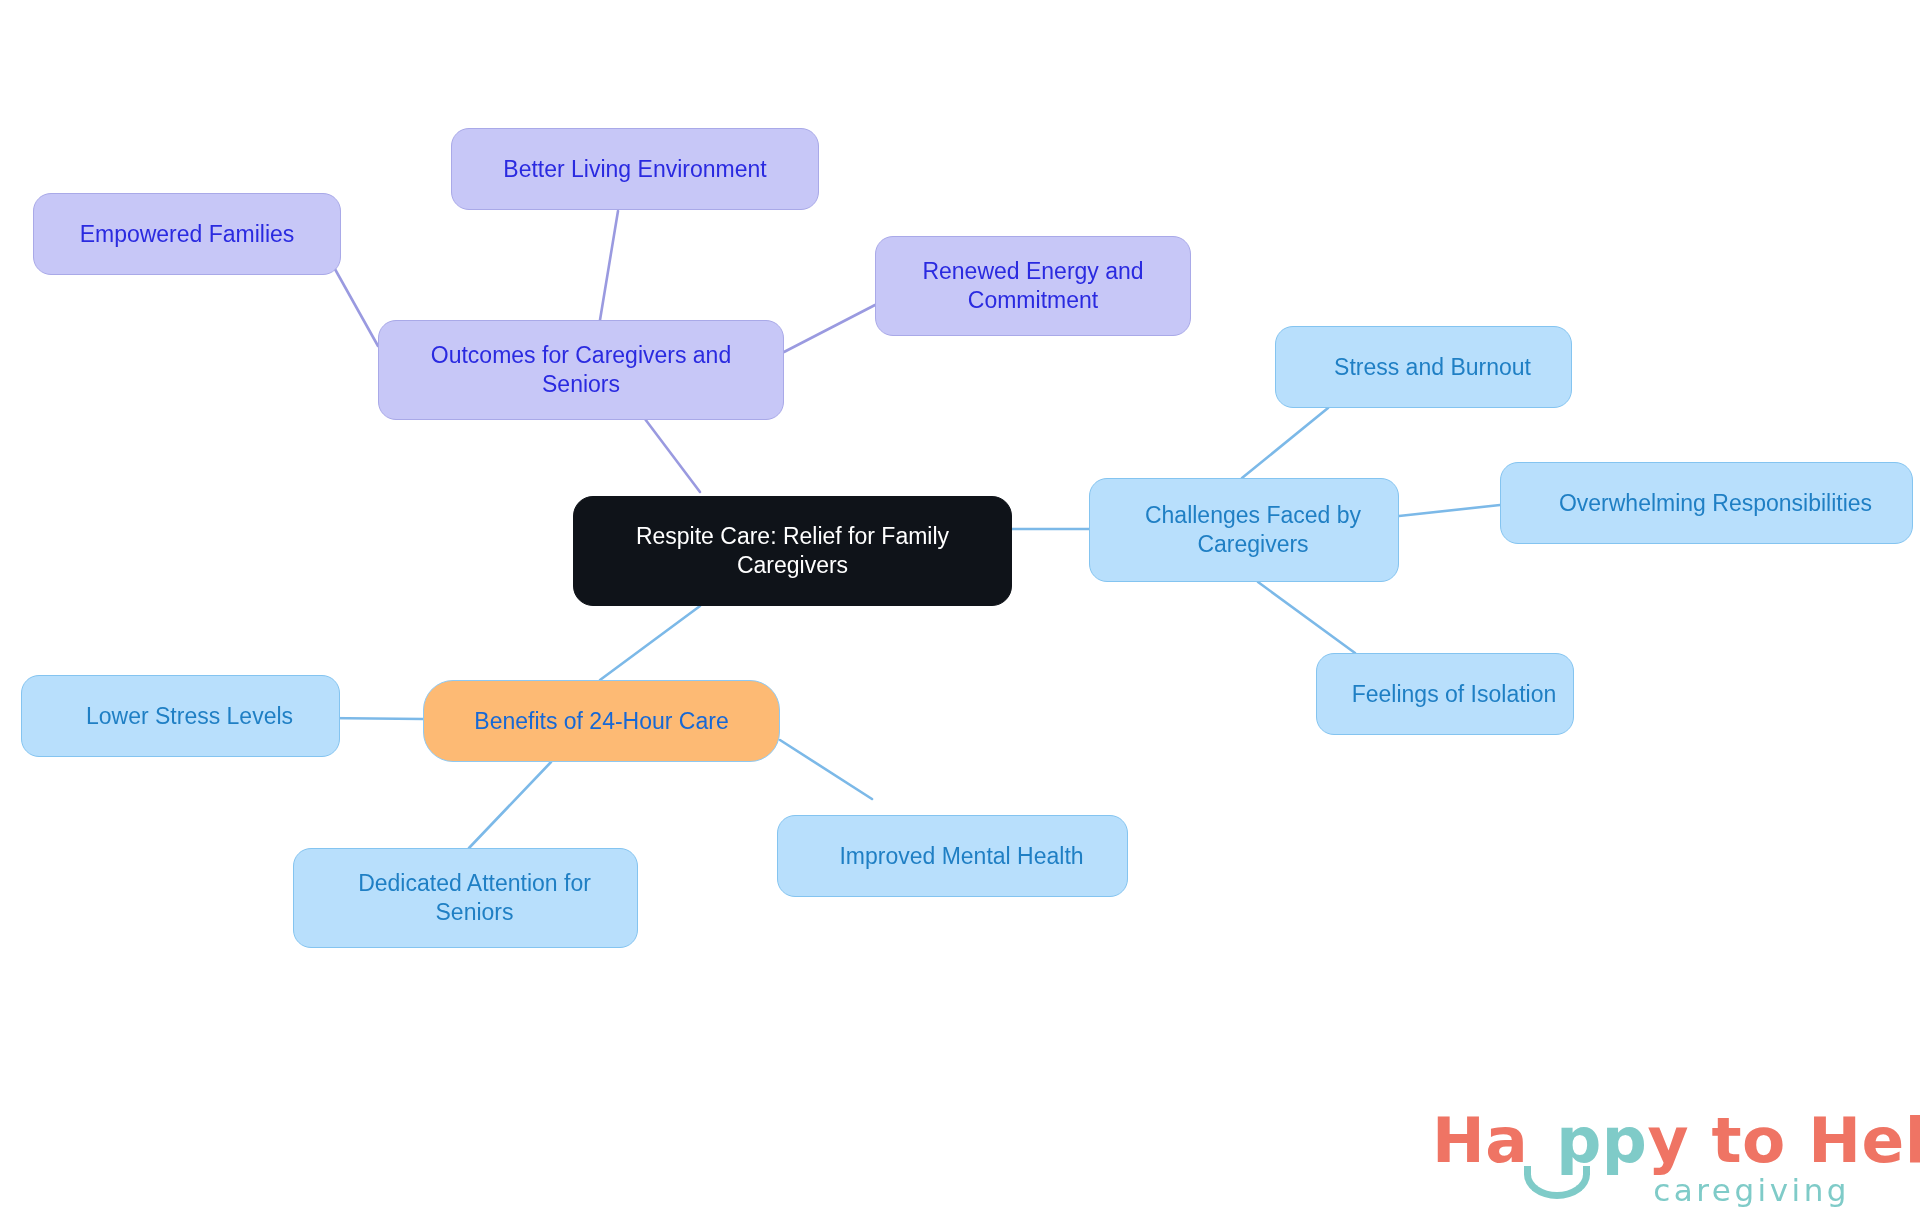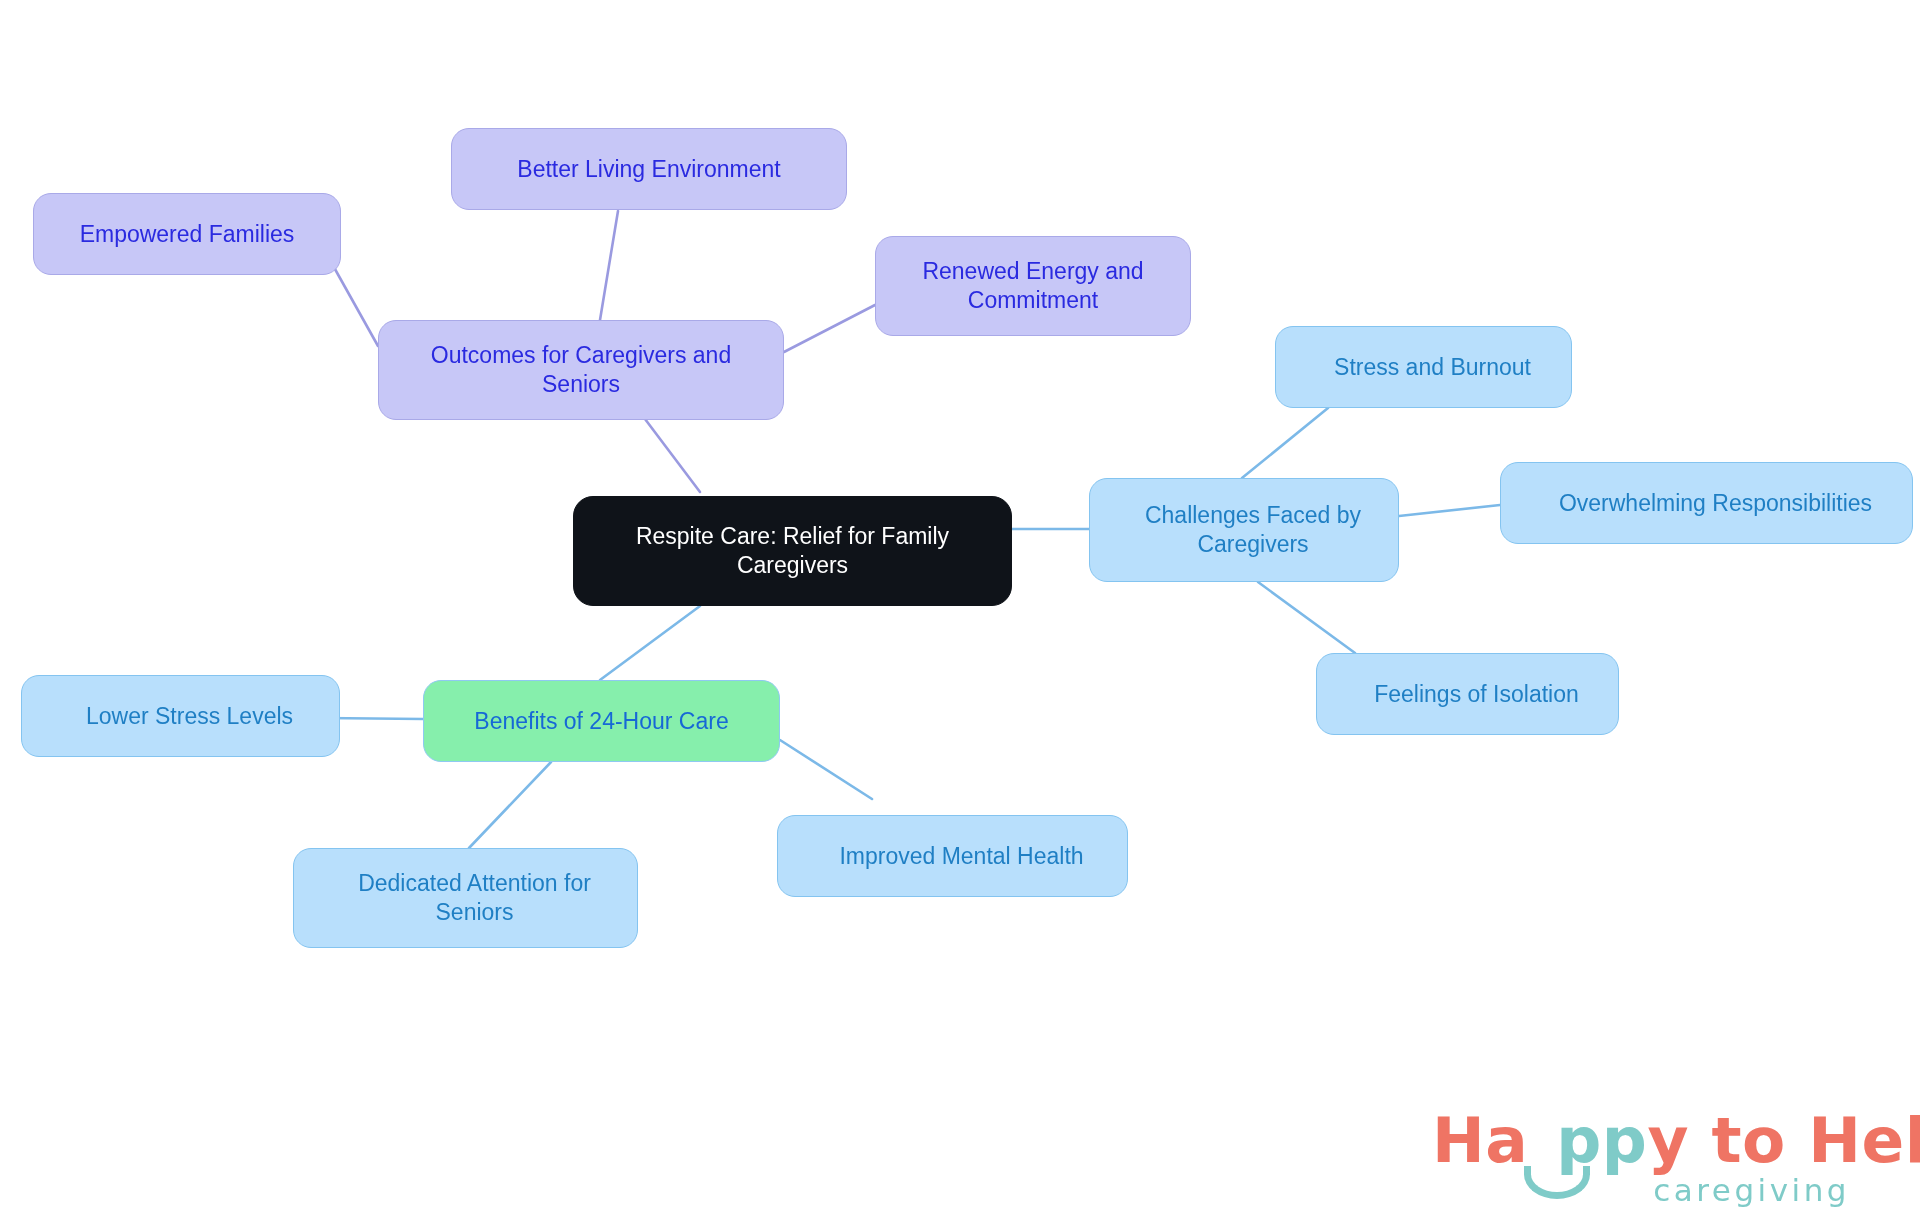--- a/index.html
+++ b/index.html
@@ -54,24 +54,25 @@
     font-size: 23px;
   }
   .node.blue {
     background: #b8dffc;
     border-color: #84c4f0;
     color: #1f7fc4;
     font-size: 23px;
     padding-left: 32px;
   }
   .node.blue-branch {
-    background: #86efac;
+    background: #fdba74;
     border-color: #8fc9f2;
     color: #1668d6;
     font-size: 23px;
+    border-radius: 30px;
   }
   
   #logo {
     position: absolute;
     left: 1432px;
     top: 1104px;
     width: 420px;
     height: 100px;
     user-select: none;
   }
@@ -130,29 +131,29 @@
       <path d="M 423 719 L 322 718" stroke="#7cb9e8" stroke-width="2.6" fill="none" stroke-linecap="round"></path>
       <path d="M 551 762 L 469 848" stroke="#7cb9e8" stroke-width="2.6" fill="none" stroke-linecap="round"></path>
       <path d="M 780 740 L 872 799" stroke="#7cb9e8" stroke-width="2.6" fill="none" stroke-linecap="round"></path>
     </svg>
 
   <div id="nodes-layer">
       <div class="node root" style="left: 573px; top: 496px; width: 439px; height: 110px;">Respite Care: Relief for Family
 Caregivers</div>
       <div class="node purple" style="left: 378px; top: 320px; width: 406px; height: 100px;">Outcomes for Caregivers and
 Seniors</div>
-      <div class="node purple" style="left: 451px; top: 128px; width: 396px; height: 82px;">Better Living Environment</div>
+      <div class="node purple" style="left: 451px; top: 128px; width: 368px; height: 82px;">Better Living Environment</div>
       <div class="node purple" style="left: 33px; top: 193px; width: 308px; height: 82px;">Empowered Families</div>
       <div class="node purple" style="left: 875px; top: 236px; width: 316px; height: 100px;">Renewed Energy and
 Commitment</div>
       <div class="node blue" style="left: 1089px; top: 478px; width: 310px; height: 104px;">Challenges Faced by
 Caregivers</div>
       <div class="node blue" style="left: 1275px; top: 326px; width: 297px; height: 82px;">Stress and Burnout</div>
       <div class="node blue" style="left: 1500px; top: 462px; width: 413px; height: 82px;">Overwhelming Responsibilities</div>
-      <div class="node blue" style="left: 1316px; top: 653px; width: 303px; height: 82px;">Feelings of Isolation</div>
+      <div class="node blue" style="left: 1316px; top: 653px; width: 258px; height: 82px;">Feelings of Isolation</div>
       <div class="node blue-branch" style="left: 423px; top: 680px; width: 357px; height: 82px;">Benefits of 24-Hour Care</div>
       <div class="node blue" style="left: 21px; top: 675px; width: 319px; height: 82px;">Lower Stress Levels</div>
       <div class="node blue" style="left: 293px; top: 848px; width: 345px; height: 100px;">Dedicated Attention for
 Seniors</div>
       <div class="node blue" style="left: 777px; top: 799px; width: 351px; height: 82px; margin-top: 16px;">Improved Mental Health</div>
     </div>
 
   <div id="logo">
     <div id="logo-wordmark"><span>Ha</span><span class="teal">pp</span><span>y to He</span><span>lp</span></div>
     <div id="logo-smile"></div>

